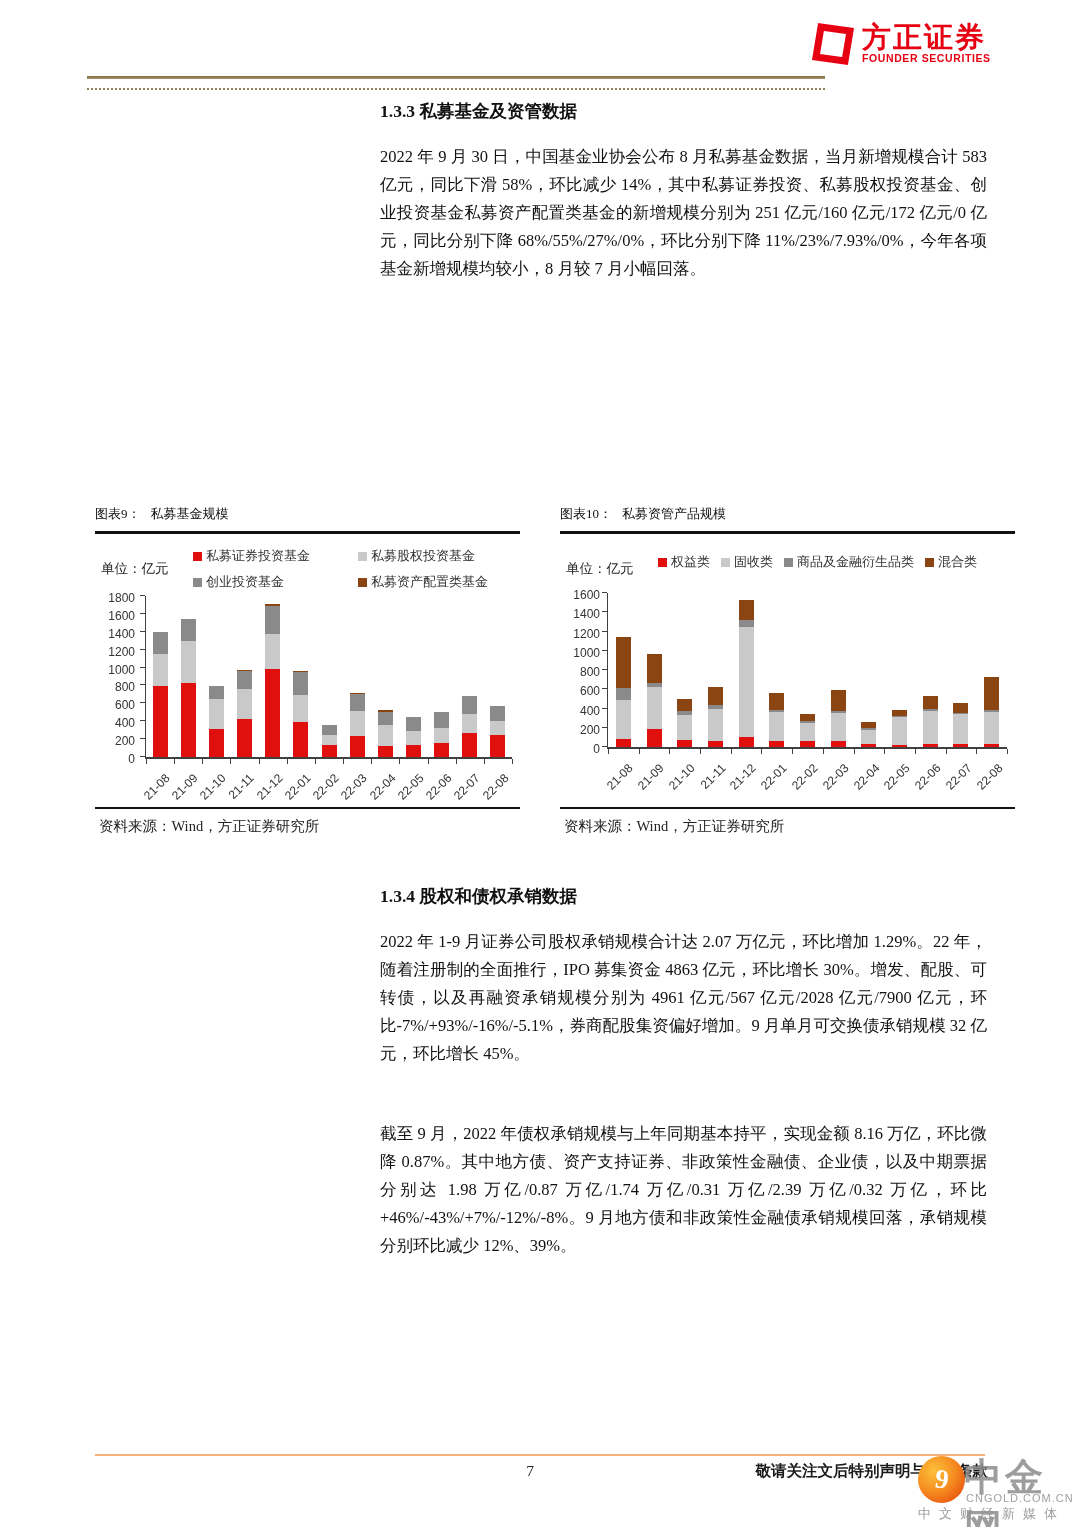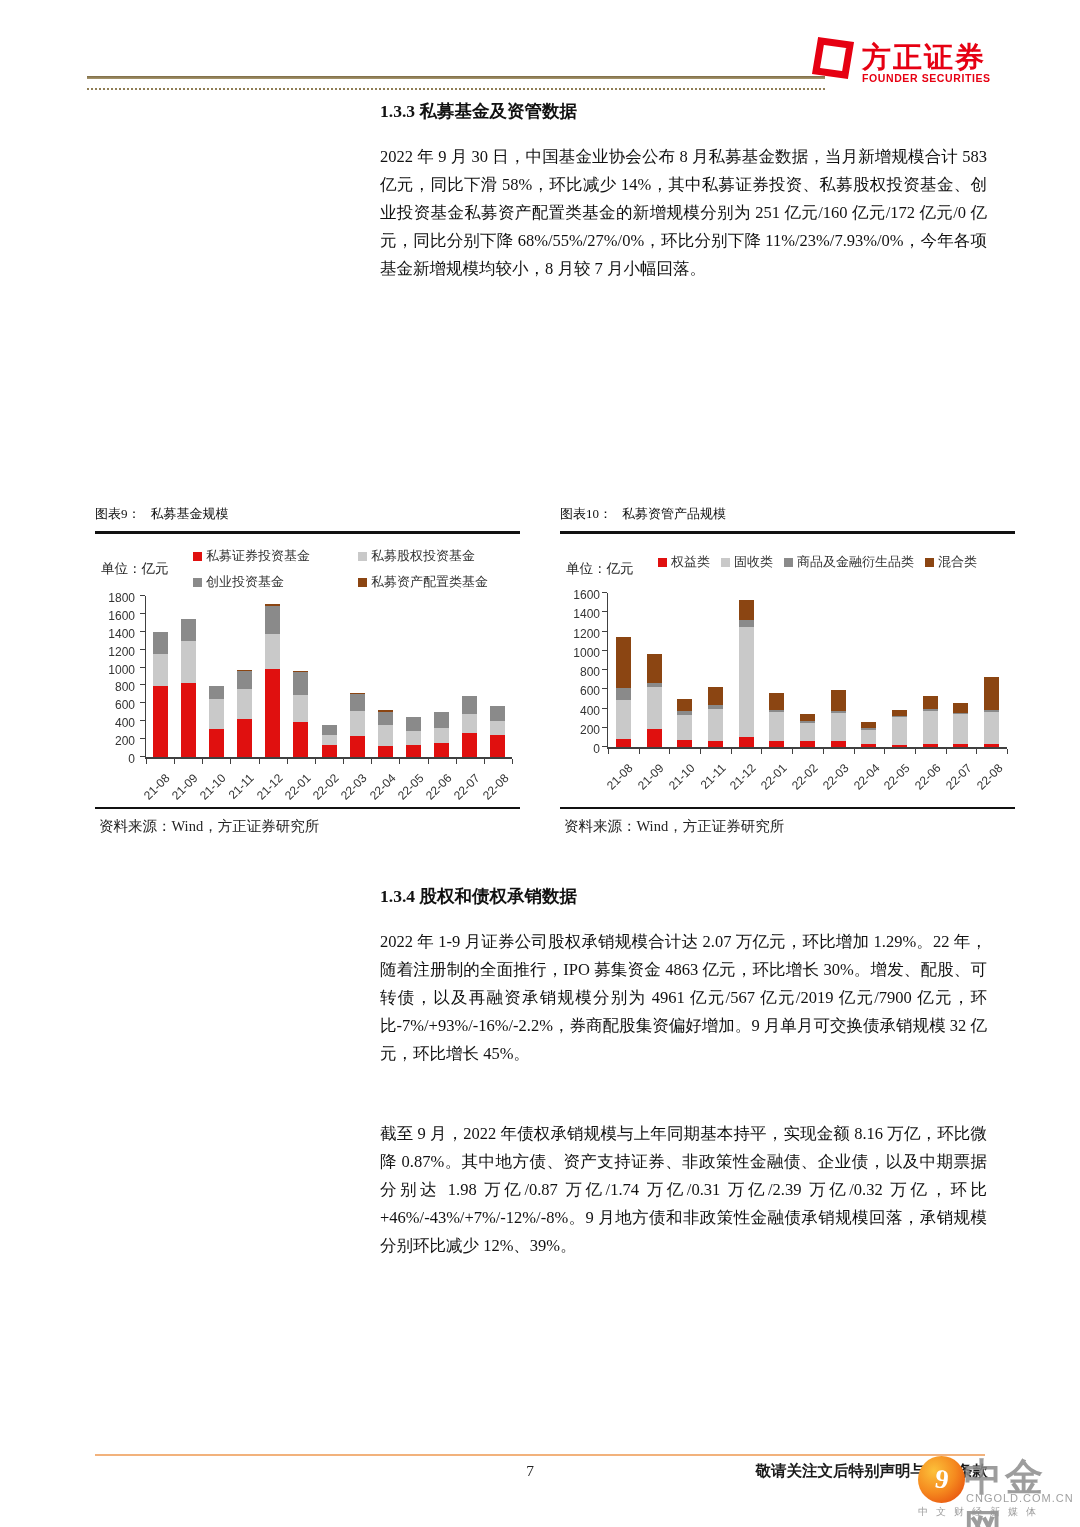--- a/index.html
+++ b/index.html
@@ -7,21 +7,21 @@
   body { font-family:"Liberation Serif","DejaVu Serif",serif; color:#1a1a1a; }
   .page { position:relative; width:1080px; height:1527px; background:#fff; overflow:hidden; margin:0 auto; }
 
   
   .header-title { position:absolute; left:330px; top:52px; width:330px; text-align:center;
                   font-size:17px; color:#222; letter-spacing:1px; }
   .header-rule   { position:absolute; left:87px; top:76px; width:738px; height:3px;
                    background:linear-gradient(#7c6b45,#a9986f); }
   .header-dotted { position:absolute; left:87px; top:88px; width:738px; height:0;
                    border-top:2px dotted #8f7d55; }
-  .logo { position:absolute; left:812px; top:22px; width:180px; height:62px; display:flex; align-items:flex-end; gap:8px; }
+  .logo { position:absolute; left:812px; top:22px; width:180px; height:62px; display:flex; align-items:flex-start; gap:8px; }
   .logo-mark { flex:0 0 auto; }
   .logo-text { display:flex; flex-direction:column; }
   .logo-cn { font-family:"Liberation Sans",sans-serif; font-weight:bold; font-size:29px; line-height:30px; color:#e60012; letter-spacing:2px; }
   .logo-en { font-family:"Liberation Sans",sans-serif; font-weight:bold; font-size:10.5px; color:#e60012; letter-spacing:0.6px; }
 
   
   .sec-heading { position:absolute; left:380px; width:607px; font-size:17.5px; font-weight:bold; color:#111; }
   .h133 { top:99px; }
   .h134 { top:884px; }
   .para { position:absolute; left:380px; width:607px; font-size:16.5px; line-height:28px;
@@ -75,21 +75,21 @@
   .wm { position:absolute; z-index:5; }
   .wm-circle { left:918px; top:1456px; width:47px; height:47px; border-radius:50%;
                background:radial-gradient(circle at 34% 32%, #fcc13a 0%, #f58a1f 48%, #e23c09 100%);
                display:flex; align-items:center; justify-content:center; }
   .wm-swirl { color:#fff; font-weight:bold; font-size:27px; font-family:"Liberation Serif",serif;
               transform:rotate(8deg); line-height:1; }
   .wm-name { left:964px; top:1452px; font-size:38px; font-weight:bold; color:rgba(140,140,140,0.85);
              letter-spacing:3px; font-family:"Liberation Sans",sans-serif; }
   .wm-domain { left:966px; top:1492px; font-size:11px; color:rgba(150,150,150,0.9);
                letter-spacing:1px; font-family:"Liberation Sans",sans-serif; }
-  .wm-tagline { left:918px; top:1505px; font-size:10px; color:rgba(145,145,145,0.9);
+  .wm-tagline { left:918px; top:1505px; font-size:13px; color:rgba(145,145,145,0.9);
                 letter-spacing:8px; font-family:"Liberation Sans",sans-serif; }
 </style>
 </head>
 <body>
 
 <div class="page">
 
   <div class="logo">
     <span class="logo-mark">
       <svg width="42" height="44" viewBox="0 0 42 44">
@@ -467,21 +467,21 @@
         <div class="xl" style="right: 26%;">22-05</div>
         <div class="xl" style="right: 18.3077%;">22-06</div>
         <div class="xl" style="right: 10.6154%;">22-07</div>
         <div class="xl" style="right: 2.92308%;">22-08</div>
       </div>
     <div class="fig-rule2"></div>
     <div class="fig-source">资料来源：Wind，方正证券研究所</div>
   </div>
 
   <div class="sec-heading h134">1.3.4 股权和债权承销数据</div>
-  <div class="para p3">2022 年 1-9 月证券公司股权承销规模合计达 2.07 万亿元，环比增加 1.29%。22 年，随着注册制的全面推行，IPO 募集资金 4863 亿元，环比增长 30%。增发、配股、可转债，以及再融资承销规模分别为 4961 亿元/567 亿元/2019 亿元/7900 亿元，环比-7%/+93%/-16%/-2.2%，券商配股集资偏好增加。9 月单月可交换债承销规模 32 亿元，环比增长 45%。</div>
+  <div class="para p3">2022 年 1-9 月证券公司股权承销规模合计达 2.07 万亿元，环比增加 1.29%。22 年，随着注册制的全面推行，IPO 募集资金 4863 亿元，环比增长 30%。增发、配股、可转债，以及再融资承销规模分别为 4961 亿元/567 亿元/2028 亿元/7900 亿元，环比-7%/+93%/-16%/-5.1%，券商配股集资偏好增加。9 月单月可交换债承销规模 32 亿元，环比增长 45%。</div>
   <div class="para p4">截至 9 月，2022 年债权承销规模与上年同期基本持平，实现金额 8.16 万亿，环比微降 0.87%。其中地方债、资产支持证券、非政策性金融债、企业债，以及中期票据分别达 1.98 万亿/0.87 万亿/1.74 万亿/0.31 万亿/2.39 万亿/0.32 万亿，环比+46%/-43%/+7%/-12%/-8%。9 月地方债和非政策性金融债承销规模回落，承销规模分别环比减少 12%、39%。</div>
 
   <div class="footer-rule"></div>
   <div class="page-num">7</div>
   <div class="disclaimer">敬请关注文后特别声明与免责条款</div>
   <div class="wm wm-circle">
     <span class="wm-swirl">9</span>
   </div>
   <div class="wm wm-name">中金网</div>
   <div class="wm wm-domain">CNGOLD.COM.CN</div>

